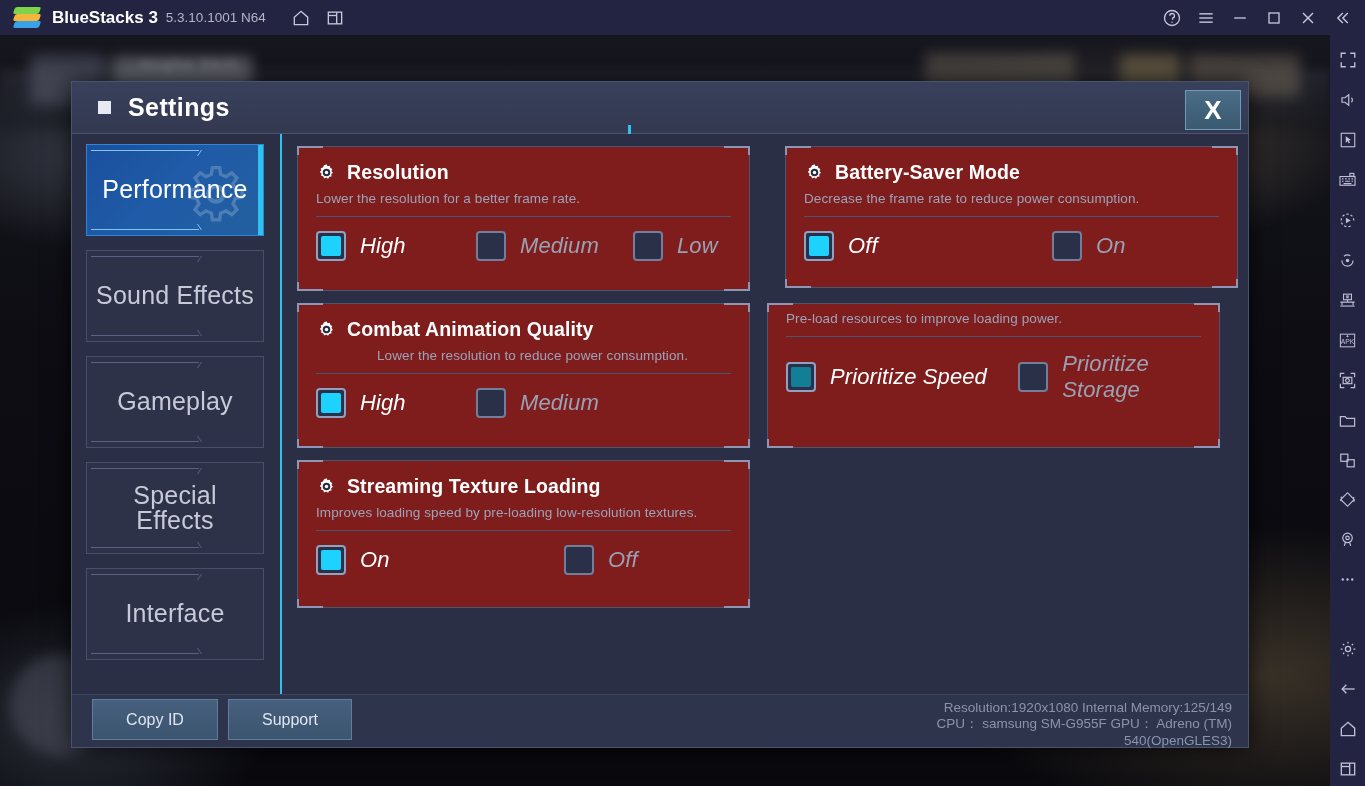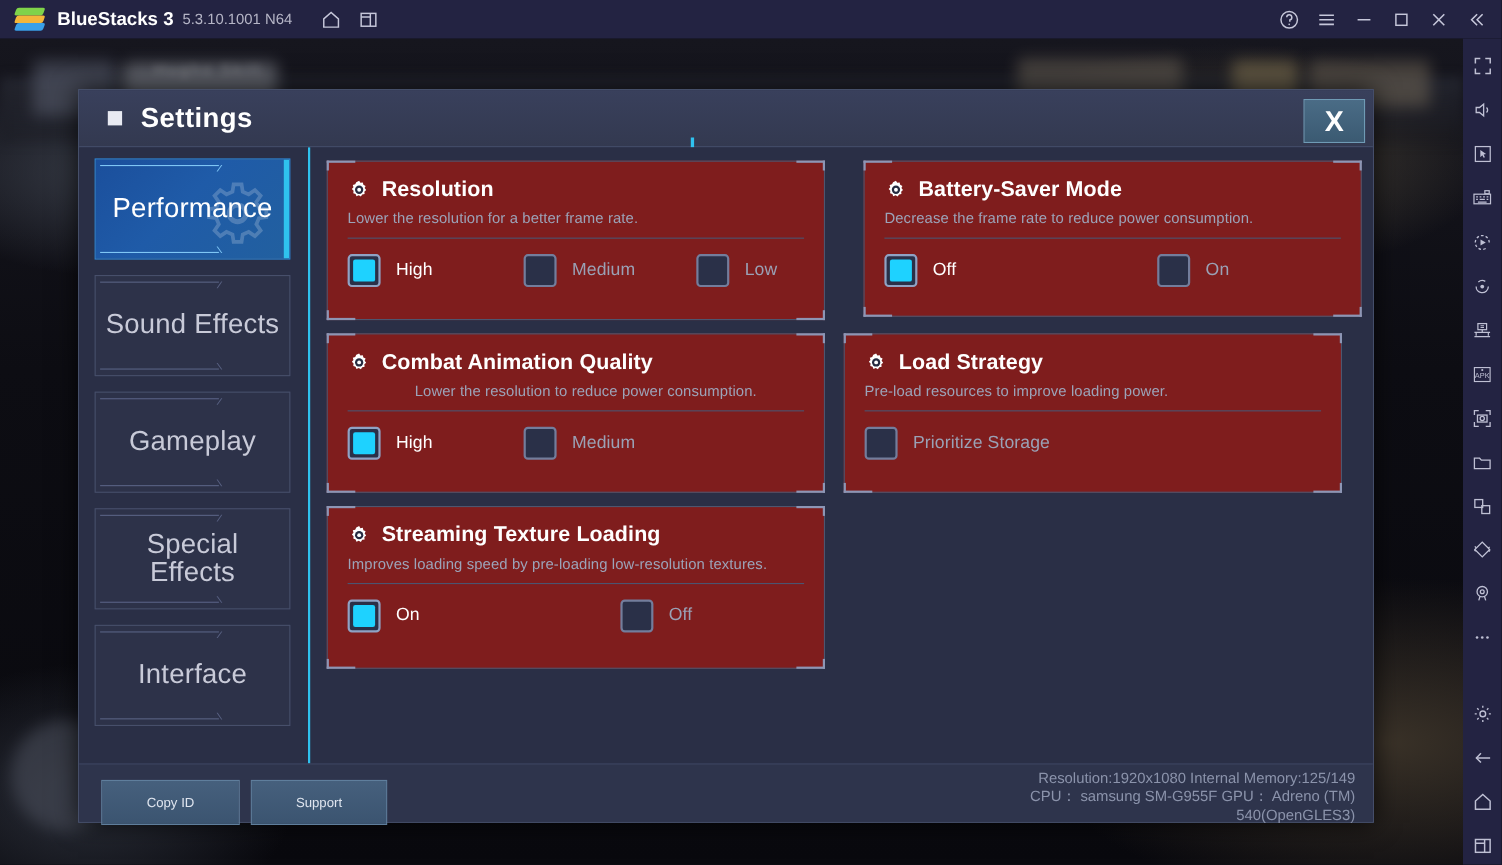--- a/index.html
+++ b/index.html
@@ -174,31 +174,31 @@
   .cbx {
     width: 30px; height: 30px; border: 2px solid #737d9c; border-radius: 4px;
     background: #2a3048; flex: none; position: relative;
   }
   .cbx.on { border-color: #8fa2c4; }
   .cbx.on:after {
     content:''; position: absolute; left: 3px; top: 3px; right: 3px; bottom: 3px;
     background: #1ed2ff; border-radius: 2px;
   }
   .cbx.on-dim:after { background: #127f96; }
-  .opt .txt { margin-left: 14px; font-size: 16px; letter-spacing: .1px; }
+  .opt .txt { margin-left: 14px; font-size: 22px; letter-spacing: .1px; font-style: italic; }
   .opt.sel .txt { color: #ffffff; }
   .opt.uns .txt { color: #9aa1b5; }
 
   
   .foot-btn {
-    position: absolute; top: 14px; height: 41px;
+    position: absolute; top: 4px; height: 41px;
     background: linear-gradient(180deg, #46607d 0%, #3b5470 100%);
     border: 1px solid #5f7e9c;
     display: flex; align-items: center; justify-content: center;
-    color: #dfe5ef; font-size: 12px; cursor: pointer;
+    color: #dfe5ef; font-size: 16px; cursor: pointer;
   }
   #btn-copy-id { left: 20px; width: 126px; }
   #btn-support { left: 156px; width: 124px; }
   #sysinfo {
     position: absolute; right: 16px; top: 5px; width: 420px;
     text-align: right; color: #8b93ab; font-size: 13.5px; line-height: 1.22;
   }
 </style>
 </head>
 <body>
@@ -540,31 +540,27 @@
             <div class="txt">Medium</div>
           </div>
         </div>
       </div>
 
       <div class="panel hatch" style="left:470px;top:157px;width:453px;height:145px;">
         <div class="edge-tl"></div>
         <div class="edge-tr"></div>
         <div class="edge-bl"></div>
         <div class="edge-br"></div>
-        <div class="p-head">
-          <svg class="p-gear" viewBox="0 0 24 24" fill="#ffffff">
-            <path d="M12 2.6l1.3 2.2 2.5-.4.6 2.5 2.3 1.1-1 2.3 1.6 2-1.9 1.7.3 2.5-2.5.4-1.4 2.1-2.2-1.2-2.4 1-.9-2.4-2.4-.8.3-2.5-1.8-1.8 1.7-1.9-.7-2.4 2.5-.6 1.1-2.3z"></path>
-            <circle cx="12" cy="12" r="4.3" fill="#262b41"></circle>
-              <circle cx="12" cy="12" r="2" fill="#ffffff"></circle>
-          </svg>
-          <div class="p-title">Load Strategy</div>
-        </div>
         <div class="p-desc">Pre-load resources to improve loading power.</div>
         <div class="p-rule"></div>
         <div class="p-opts">
+          <div class="opt sel" style="width:248px;">
+            <div class="cbx on on-dim"></div>
+            <div class="txt">Prioritize Speed</div>
+          </div>
           <div class="opt uns">
             <div class="cbx hatch"></div>
             <div class="txt">Prioritize Storage</div>
           </div>
         </div>
       </div>
 
       <div class="panel hatch" style="left:0px;top:314px;width:453px;height:148px;">
         <div class="edge-tl"></div>
         <div class="edge-tr"></div>

